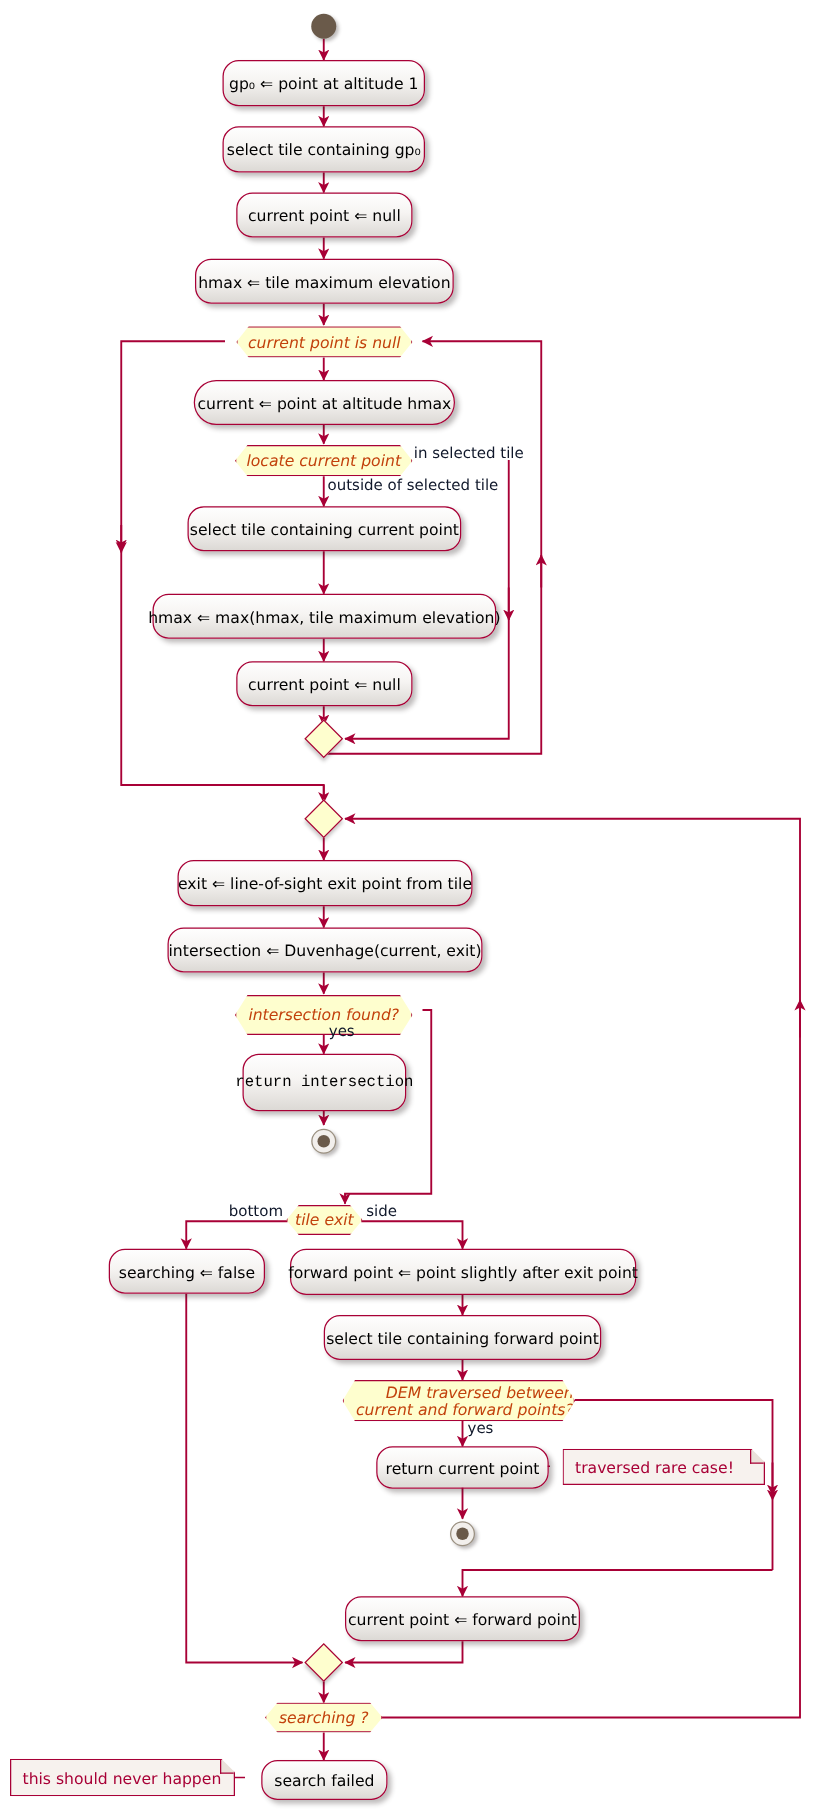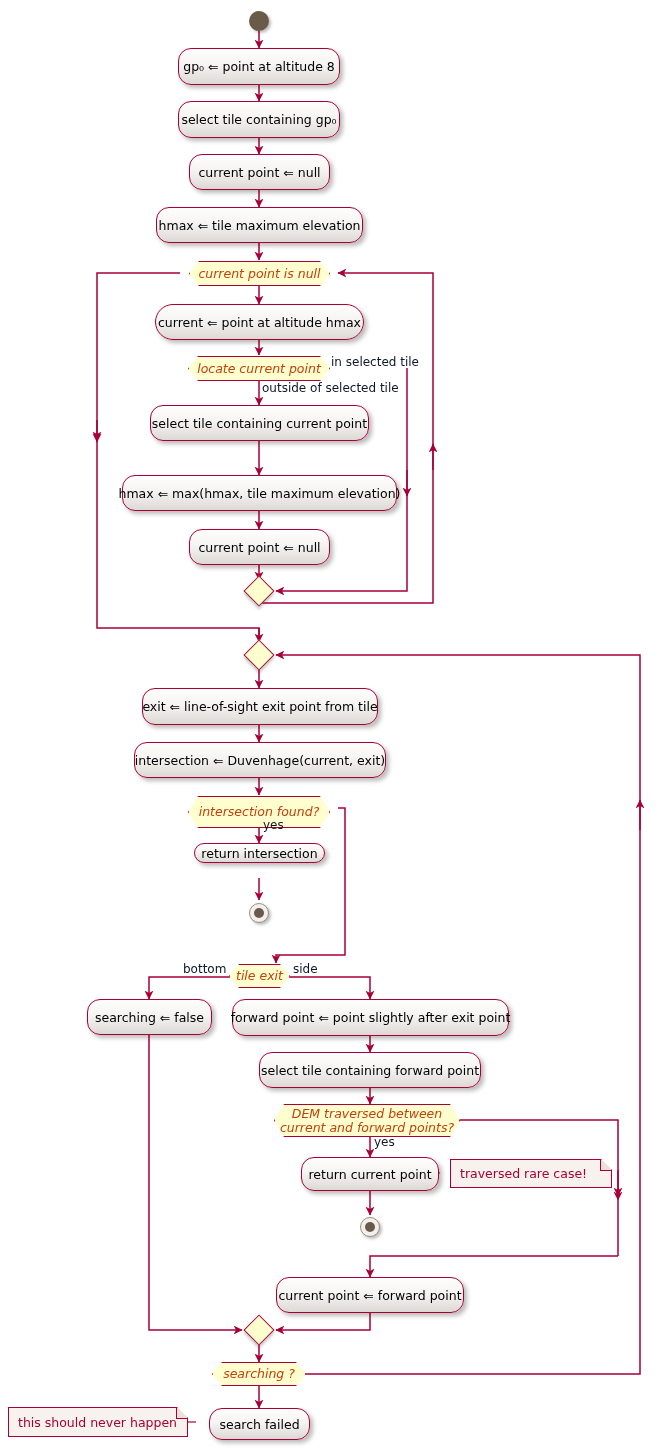--- a/index.html
+++ b/index.html
@@ -51,21 +51,21 @@
     justify-content: center;
     text-align: center;
     color: #c2410c;
     font-size: 12.5px;
     line-height: 1.08;
     white-space: nowrap;
     box-shadow: 3px 3px 4px rgba(40,30,30,0.28);
     clip-path: polygon(10px 0, calc(100% - 10px) 0, 100% 50%, calc(100% - 10px) 100%, 10px 100%, 0 50%);
     font-style: italic;
   }
-  .decision.two-line { white-space: normal; }
+  .decision.two-line { white-space: normal; align-items: flex-end; }
   
   .merge {
     width: 22px;
     height: 22px;
     background: #FEFECE;
     border: 1.4px solid #A80036;
     transform: rotate(45deg);
     box-shadow: 2px 2px 3px rgba(40,30,30,0.25);
   }
   
@@ -226,21 +226,21 @@
 
     <g stroke="#A80036" stroke-width="1.2" fill="none">
       <path d="M438,1173 L440,1173"></path>
       <path d="M186,1422 L196,1422"></path>
     </g>
   </svg>
 
   <div class="node start-node" style="left:249px; top:11px;"></div>
 
   <div class="node activity" style="left:178px; top:48px; width:162px; height:37px;">
-    <span>gp₀ ⇐ point at altitude 8</span>
+    <span>gp₀ ⇐ point at altitude 1</span>
   </div>
 
   <div class="node activity" style="left:178px; top:101px; width:162px; height:37px;">
     <span>select tile containing gp₀</span>
   </div>
 
   <div class="node activity" style="left:189px; top:154px; width:141px; height:36px;">
     <span>current point ⇐ null</span>
   </div>
 
@@ -287,21 +287,21 @@
   <div class="node activity" style="left:134px; top:742px; width:252px; height:36px;">
     <span>intersection ⇐ Duvenhage(current, exit)</span>
   </div>
 
   <div class="node decision" style="left:188px; top:796px; width:142px; height:32px;">
     <span>intersection found?</span>
   </div>
 
   <div class="edge-label" style="left:263px; top:818px;">yes</div>
 
-  <div class="node activity" style="left:194px; top:843px; width:131px; height:20px;">
+  <div class="node activity" style="left:194px; top:843px; width:131px; height:46px;font-family:Liberation Mono, monospace;">
     <span>return intersection</span>
   </div>
 
   <div class="node end-node" style="left:249px; top:903px;"></div>
 
   <div class="node decision" style="left:229px; top:964px; width:61px; height:24px;">
     <span>tile exit</span>
   </div>
 
   <div class="edge-label" style="left:183px; top:962px;">bottom</div>

